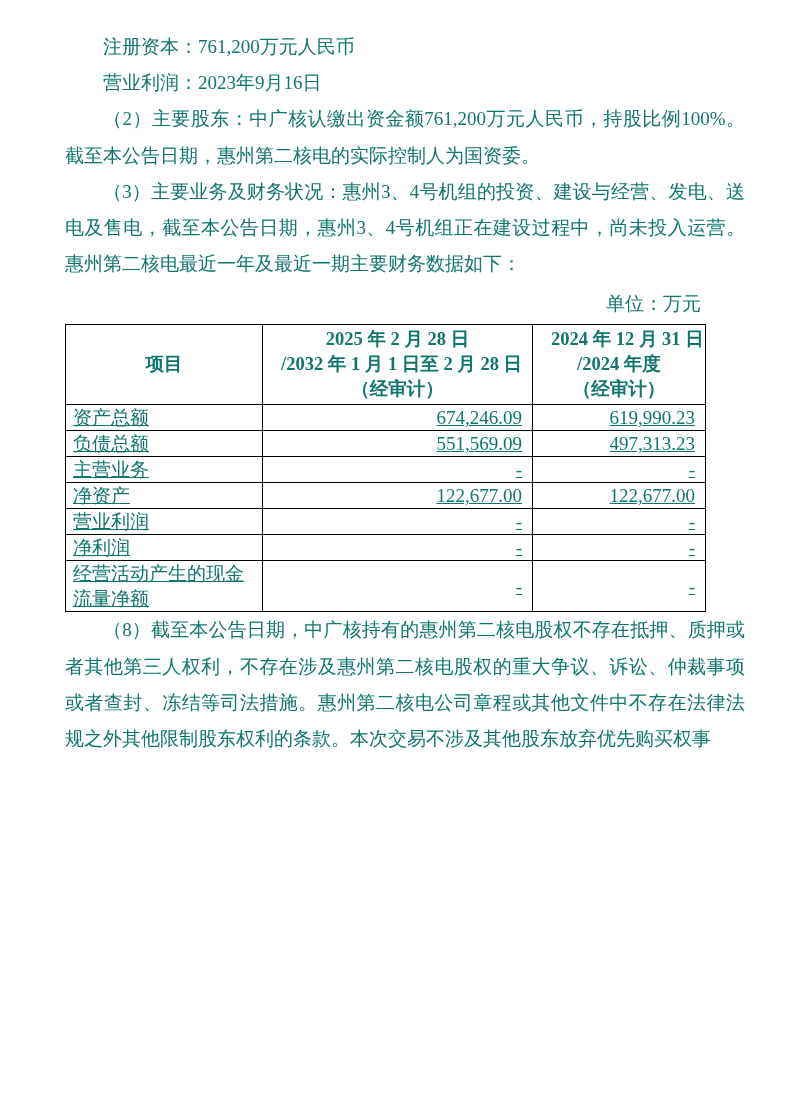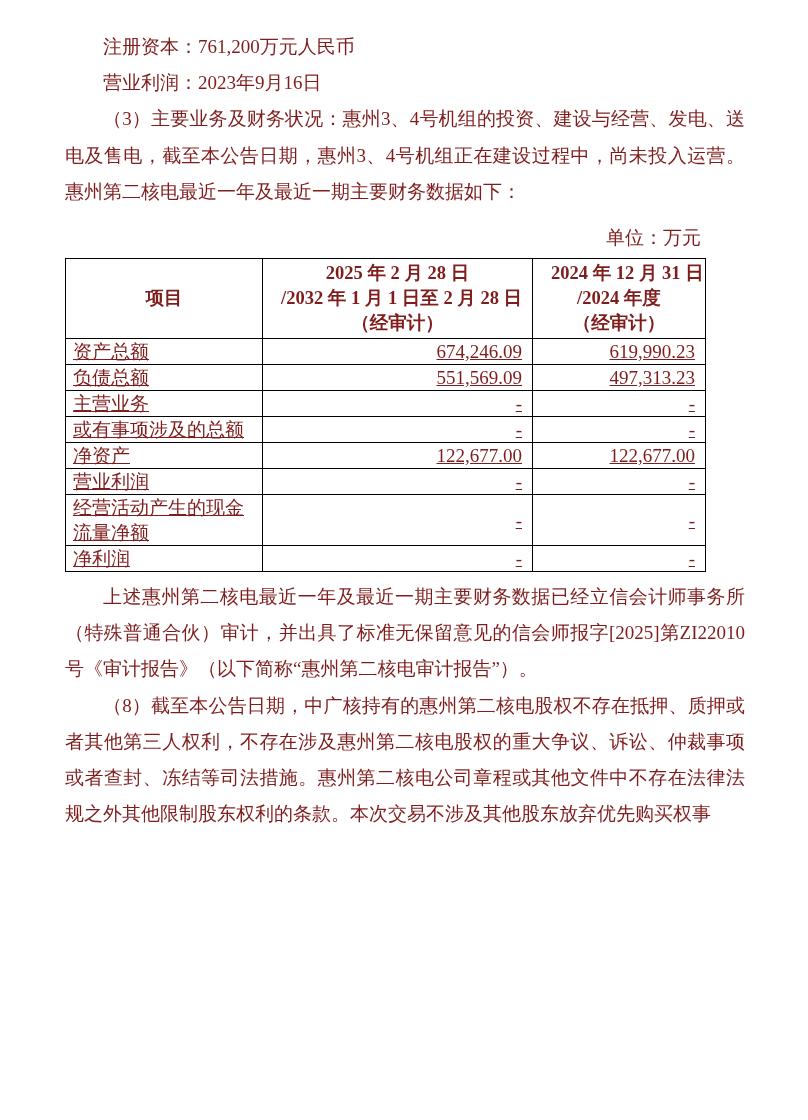--- a/index.html
+++ b/index.html
@@ -9,38 +9,38 @@
     width: 808px;
     height: 1120px;
     overflow: hidden;
   }
   .page {
     box-sizing: border-box;
     width: 808px;
     height: 1120px;
     padding: 29px 63px 0 65px;
     font-family: "Liberation Serif", "DejaVu Serif", serif;
-    color: #7f1d1d;
+    color: #0f766e;
   }
   p.par {
     margin: 0;
     font-size: 19px;
     line-height: 36.2px;
     text-align: justify;
     text-indent: 2em;
     word-break: break-all;
   }
   .unit-row {
     width: 640px;
     text-align: right;
     font-size: 19px;
     line-height: 36px;
     padding-right: 4px;
     box-sizing: border-box;
-    margin-top: 10px;
+    margin-top: 4px;
   }
   table.fin {
     border-collapse: collapse;
     table-layout: fixed;
     width: 640px;
     margin-top: 2px;
   }
   table.fin th, table.fin td {
     border: 1.5px solid #000000;
     font-family: "Liberation Serif", "DejaVu Serif", serif;
@@ -79,20 +79,21 @@
     margin-top: 7px;
   }
 </style>
 </head>
 <body>
 
 <div class="page">
 
   <p class="par">注册资本：761,200万元人民币</p>
   <p class="par">营业利润：2023年9月16日</p>
+  <p class="par">（2）主要股东：中广核认缴出资金额761,200万元人民币，持股比例100%。截至本公告日期，惠州第二核电的实际控制人为国资委。</p>
   <p class="par">（3）主要业务及财务状况：惠州3、4号机组的投资、建设与经营、发电、送电及售电，截至本公告日期，惠州3、4号机组正在建设过程中，尚未投入运营。惠州第二核电最近一年及最近一期主要财务数据如下：</p>
 
   <div class="unit-row">单位：万元</div>
 
   <table class="fin">
     <colgroup>
       <col style="width:197px">
       <col style="width:270px">
       <col style="width:173px">
     </colgroup>
@@ -121,43 +122,37 @@
         <td class="lbl">负债总额</td>
         <td class="num">551,569.09</td>
         <td class="num">497,313.23</td>
       </tr>
       <tr>
         <td class="lbl">主营业务</td>
         <td class="num">-</td>
         <td class="num">-</td>
       </tr>
       <tr>
-        <td class="lbl">或有事项涉及的总额</td>
-        <td class="num">-</td>
-        <td class="num">-</td>
-      </tr>
-      <tr>
         <td class="lbl">净资产</td>
         <td class="num">122,677.00</td>
         <td class="num">122,677.00</td>
       </tr>
       <tr>
         <td class="lbl">营业利润</td>
         <td class="num">-</td>
         <td class="num">-</td>
       </tr>
       <tr>
-        <td class="lbl">经营活动产生的现金流量净额</td>
+        <td class="lbl">净利润</td>
         <td class="num">-</td>
         <td class="num">-</td>
       </tr>
       <tr>
-        <td class="lbl">净利润</td>
+        <td class="lbl">经营活动产生的现金流量净额</td>
         <td class="num">-</td>
         <td class="num">-</td>
       </tr>
     </tbody>
   </table>
 
-  <p class="par after-table">上述惠州第二核电最近一年及最近一期主要财务数据已经立信会计师事务所（特殊普通合伙）审计，并出具了标准无保留意见的信会师报字[2025]第ZI22010号《审计报告》（以下简称“惠州第二核电审计报告”）。</p>
   <p class="par">（8）截至本公告日期，中广核持有的惠州第二核电股权不存在抵押、质押或者其他第三人权利，不存在涉及惠州第二核电股权的重大争议、诉讼、仲裁事项或者查封、冻结等司法措施。惠州第二核电公司章程或其他文件中不存在法律法规之外其他限制股东权利的条款。本次交易不涉及其他股东放弃优先购买权事</p>
 
 </div>
 
 </body></html>

